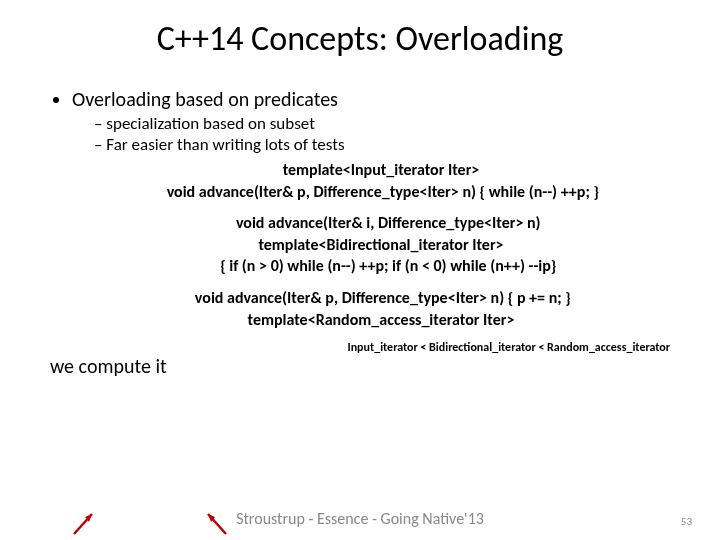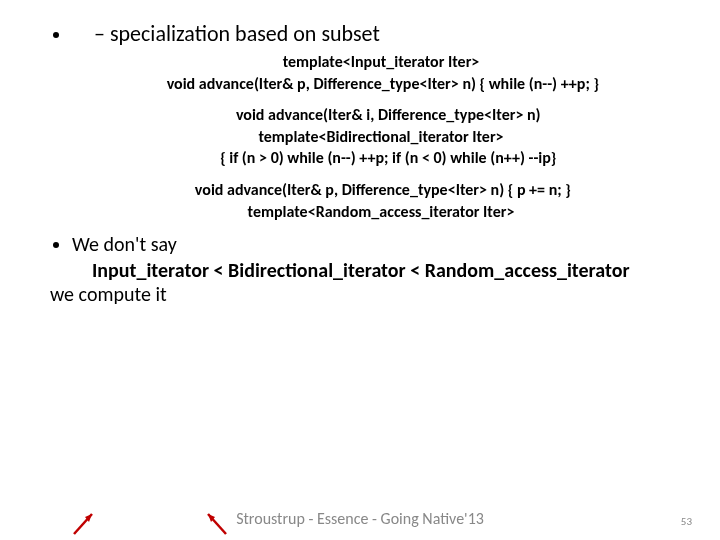--- a/index.html
+++ b/index.html
@@ -30,40 +30,41 @@
     list-style: disc;
   }
   ul.top > li {
     font-size: 20px;
     margin-bottom: 2px;
   }
   ul.sub {
     list-style: none;
     margin: 2px 0 2px 0;
     padding-left: 22px;
-    font-size: 22px;
+    font-size: 17px;
   }
   ul.sub > li::before {
     content: "–  ";
   }
   .code-block {
     margin: 4px 0 10px 42px;
     font-size: 16px;
     font-weight: 700;
     font-family: Calibri, Arial, sans-serif;
     line-height: 1.35;
   }
   .code-line {
     white-space: pre;
     text-align: center;
   }
   .plain-follow {
     margin-left: 42px;
-    font-size: 20px;
+    font-size: 12px;
     font-weight: 700;
+    text-align: right;
   }
   .plain-follow2 {
     font-size: 20px;
   }
   .footer {
     position: absolute;
     bottom: 12px;
     left: 0;
     width: 100%;
     text-align: center;
@@ -84,48 +85,48 @@
     bottom: 2px;
   }
   .arrow svg { width: 100%; height: 100%; }
   .arrow.left { left: 70px; }
   .arrow.right { left: 200px; }
 </style>
 </head>
 <body>
 
 <div class="slide">
+  <h1 class="title">C++14  Concepts: Overloading</h1>
 
   <ul class="top">
     <li>
+      <span>Overloading based on predicates</span>
       <ul class="sub">
         <li>specialization based on subset</li>
+        <li>Far easier than writing lots of tests</li>
       </ul>
     </li>
   </ul>
 
   <div class="code-block">
     <div class="code-line">template&lt;Input_iterator Iter&gt;</div>
     <div class="code-line"> void advance(Iter&amp; p, Difference_type&lt;Iter&gt; n) { while (n--) ++p; }</div>
   </div>
 
   <div class="code-block">
     <div class="code-line">    void advance(Iter&amp; i, Difference_type&lt;Iter&gt; n)</div>
     <div class="code-line">template&lt;Bidirectional_iterator Iter&gt;</div>
     <div class="code-line">    { if (n &gt; 0) while (n--) ++p; if (n &lt; 0) while (n++) --ip}</div>
   </div>
 
   <div class="code-block">
     <div class="code-line"> void advance(Iter&amp; p, Difference_type&lt;Iter&gt; n) { p += n; }</div>
     <div class="code-line">template&lt;Random_access_iterator Iter&gt;</div>
   </div>
 
-  <ul class="top">
-    <li>We don't say</li>
-  </ul>
   <div class="plain-follow">Input_iterator &lt; Bidirectional_iterator &lt; Random_access_iterator</div>
   <div class="plain-follow2">we compute it</div>
 </div>
 
 <div class="footer">Stroustrup - Essence - Going Native'13</div>
 <div class="pagenum">53</div>
 
 <div class="arrow left">
   <svg viewBox="0 0 30 30">
       <line x1="4" y1="26" x2="22" y2="6" stroke="#c00000" stroke-width="2.5"></line>

